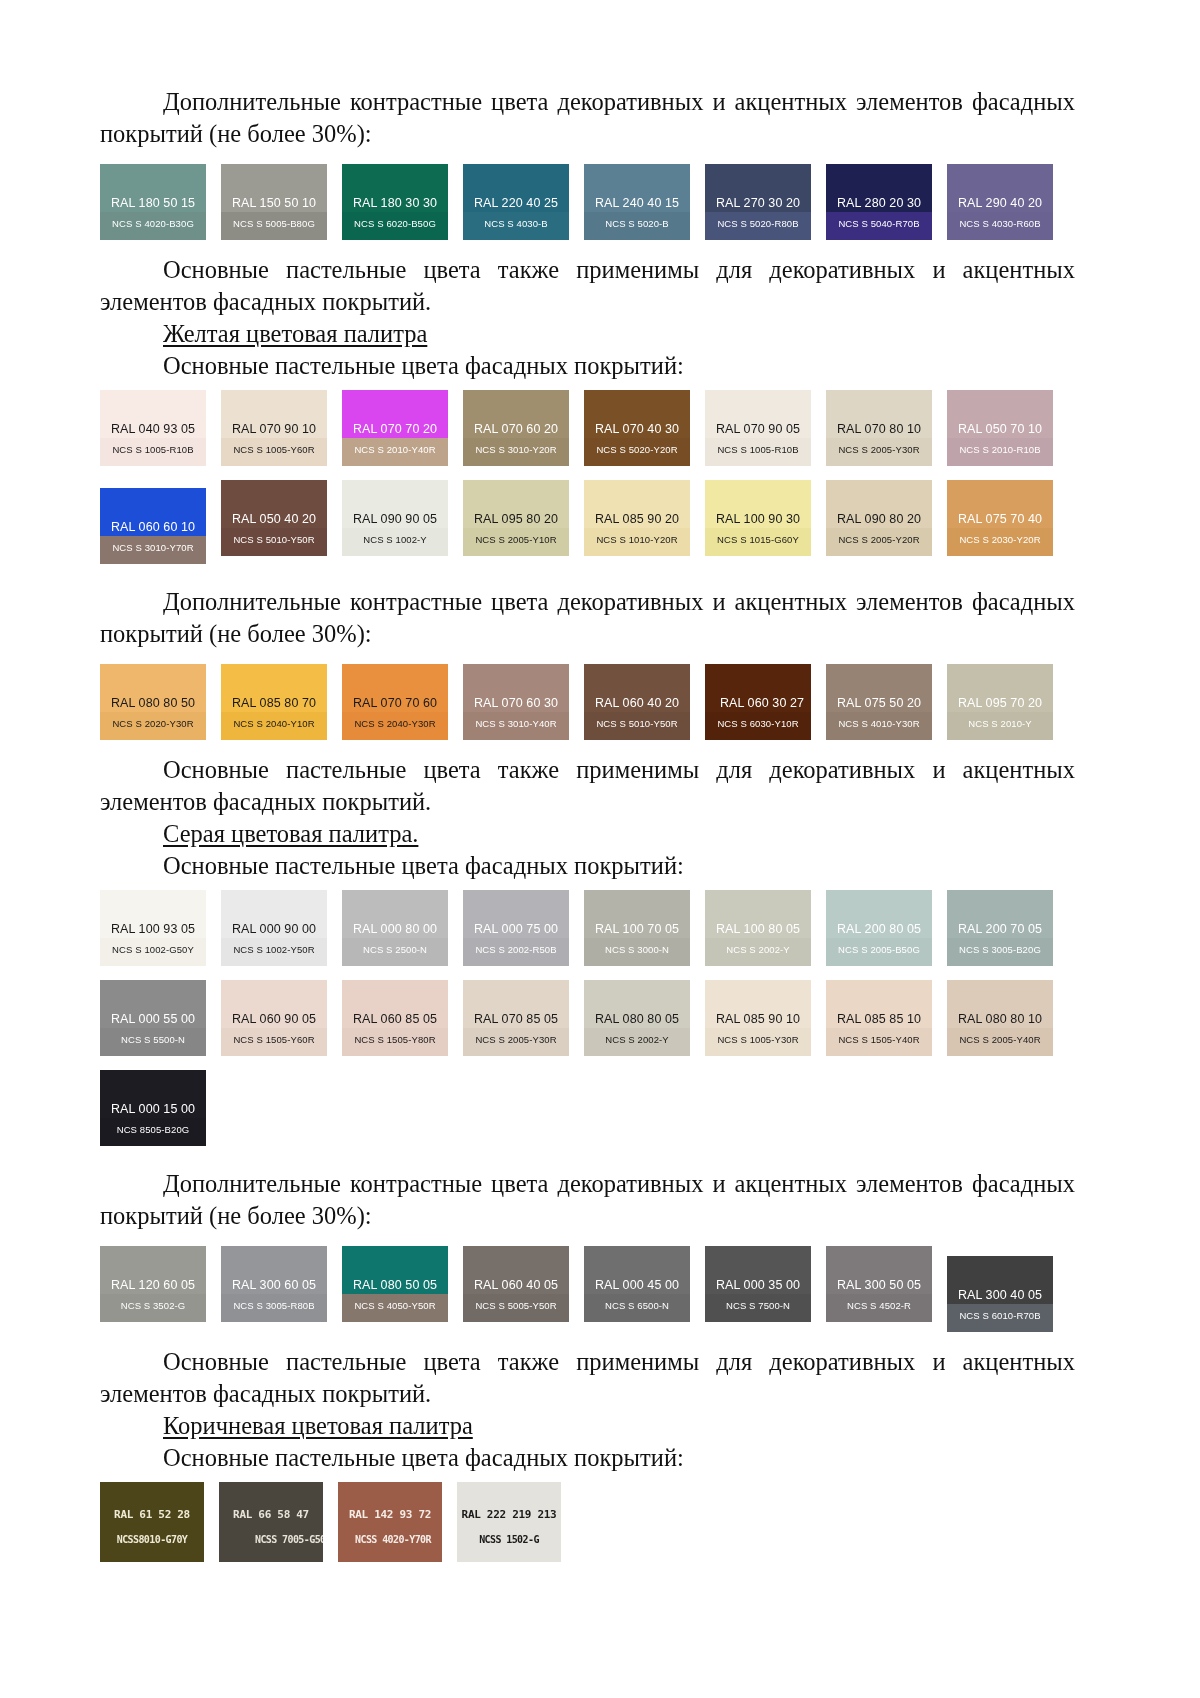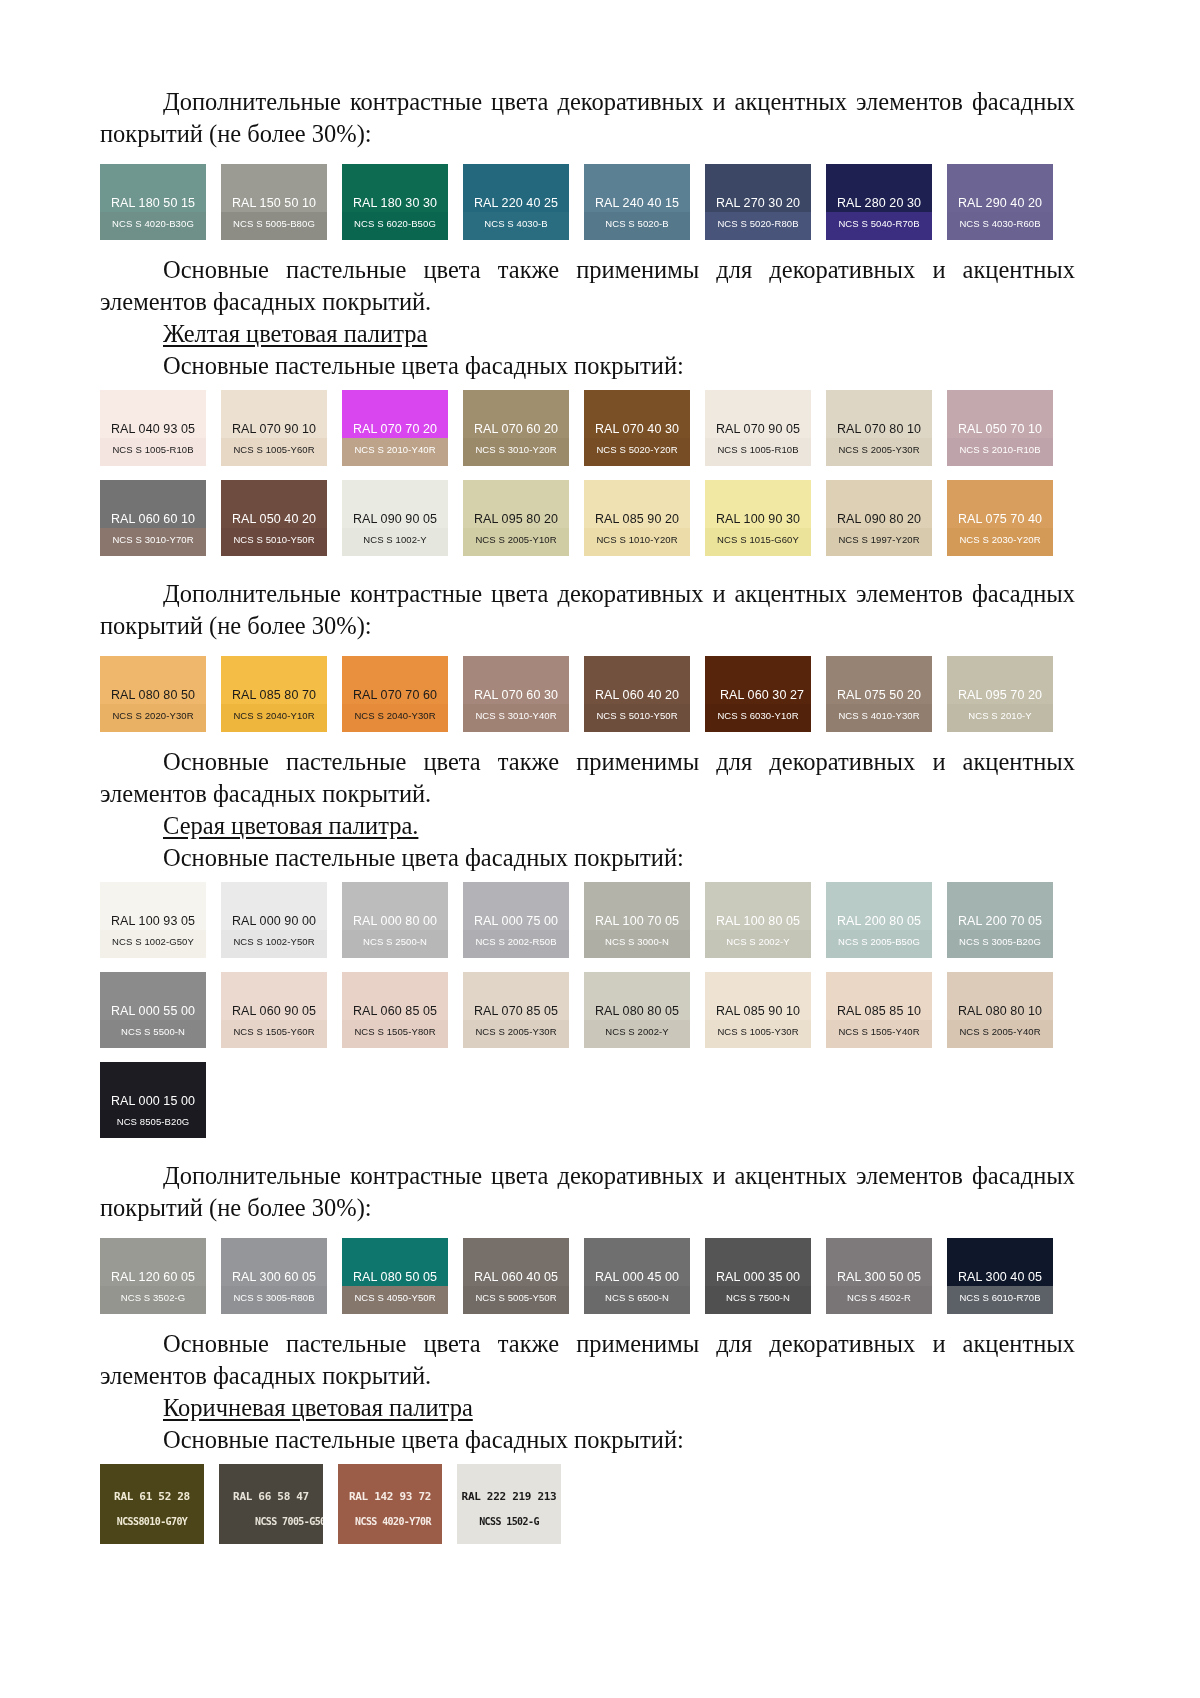--- a/index.html
+++ b/index.html
@@ -235,21 +235,21 @@
         <div class="swatch" style="background: rgb(195, 168, 174);">
           <div class="band" style="background: rgb(191, 163, 170);"></div>
           <div class="txtwrap">
             <div class="ral" style="color: rgb(255, 255, 255);">RAL 050 70 10</div>
             <div class="ncs" style="color: rgb(255, 255, 255);">NCS S 2010-R10B</div>
           </div>
         </div>
       </div>
     <div class="spacer-md"></div>
     <div class="swatch-row">
-        <div class="swatch" style="background: #737373;">
+        <div class="swatch" style="background: #1d4ed8; margin-top: 8px;">
           <div class="band" style="background: rgb(138, 118, 109);"></div>
           <div class="txtwrap">
             <div class="ral" style="color: rgb(255, 255, 255);">RAL 060 60 10</div>
             <div class="ncs" style="color: rgb(255, 255, 255);">NCS S 3010-Y70R</div>
           </div>
         </div>
         <div class="swatch" style="background: rgb(111, 76, 64);">
           <div class="band" style="background: rgb(107, 72, 61);"></div>
           <div class="txtwrap">
             <div class="ral" style="color: rgb(255, 255, 255);">RAL 050 40 20</div>
@@ -281,21 +281,21 @@
           <div class="band" style="background: rgb(236, 227, 154);"></div>
           <div class="txtwrap">
             <div class="ral" style="color: rgb(26, 26, 26);">RAL 100 90 30</div>
             <div class="ncs" style="color: rgb(26, 26, 26);">NCS S 1015-G60Y</div>
           </div>
         </div>
         <div class="swatch" style="background: rgb(221, 208, 180);">
           <div class="band" style="background: rgb(216, 203, 173);"></div>
           <div class="txtwrap">
             <div class="ral" style="color: rgb(26, 26, 26);">RAL 090 80 20</div>
-            <div class="ncs" style="color: rgb(26, 26, 26);">NCS S 1997-Y20R</div>
+            <div class="ncs" style="color: rgb(26, 26, 26);">NCS S 2005-Y20R</div>
           </div>
         </div>
         <div class="swatch" style="background: rgb(215, 158, 93);">
           <div class="band" style="background: rgb(211, 154, 87);"></div>
           <div class="txtwrap">
             <div class="ral" style="color: rgb(255, 255, 255);">RAL 075 70 40</div>
             <div class="ncs" style="color: rgb(255, 255, 255);">NCS S 2030-Y20R</div>
           </div>
         </div>
       </div>
@@ -548,21 +548,21 @@
             <div class="ncs" style="color: rgb(255, 255, 255);">NCS S 7500-N</div>
           </div>
         </div>
         <div class="swatch" style="background: rgb(126, 122, 124);">
           <div class="band" style="background: rgb(121, 117, 119);"></div>
           <div class="txtwrap">
             <div class="ral" style="color: rgb(255, 255, 255);">RAL 300 50 05</div>
             <div class="ncs" style="color: rgb(255, 255, 255);">NCS S 4502-R</div>
           </div>
         </div>
-        <div class="swatch" style="background: #0f172a;">
+        <div class="swatch" style="background: #404040; margin-top: 10px;">
           <div class="band" style="background: rgb(92, 96, 103);"></div>
           <div class="txtwrap">
             <div class="ral" style="color: rgb(255, 255, 255);">RAL 300 40 05</div>
             <div class="ncs" style="color: rgb(255, 255, 255);">NCS S 6010-R70B</div>
           </div>
         </div>
       </div>
     <div class="spacer-md"></div>
 
     <p class="body-text">Основные пастельные цвета также применимы для декоративных и акцентных элементов фасадных покрытий.</p>

